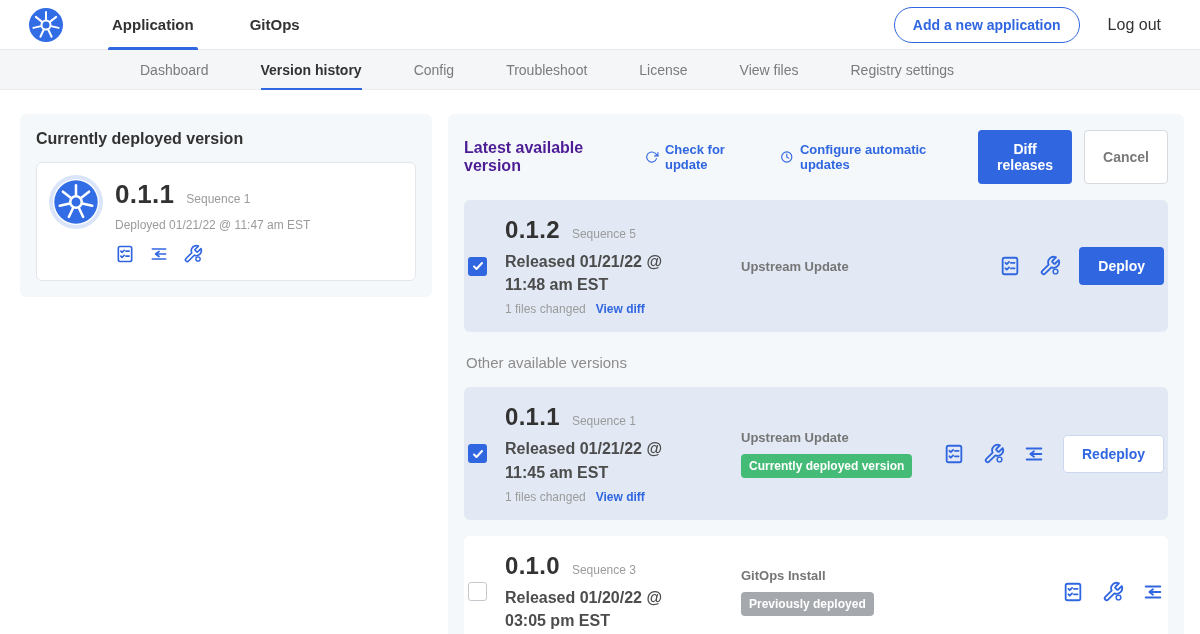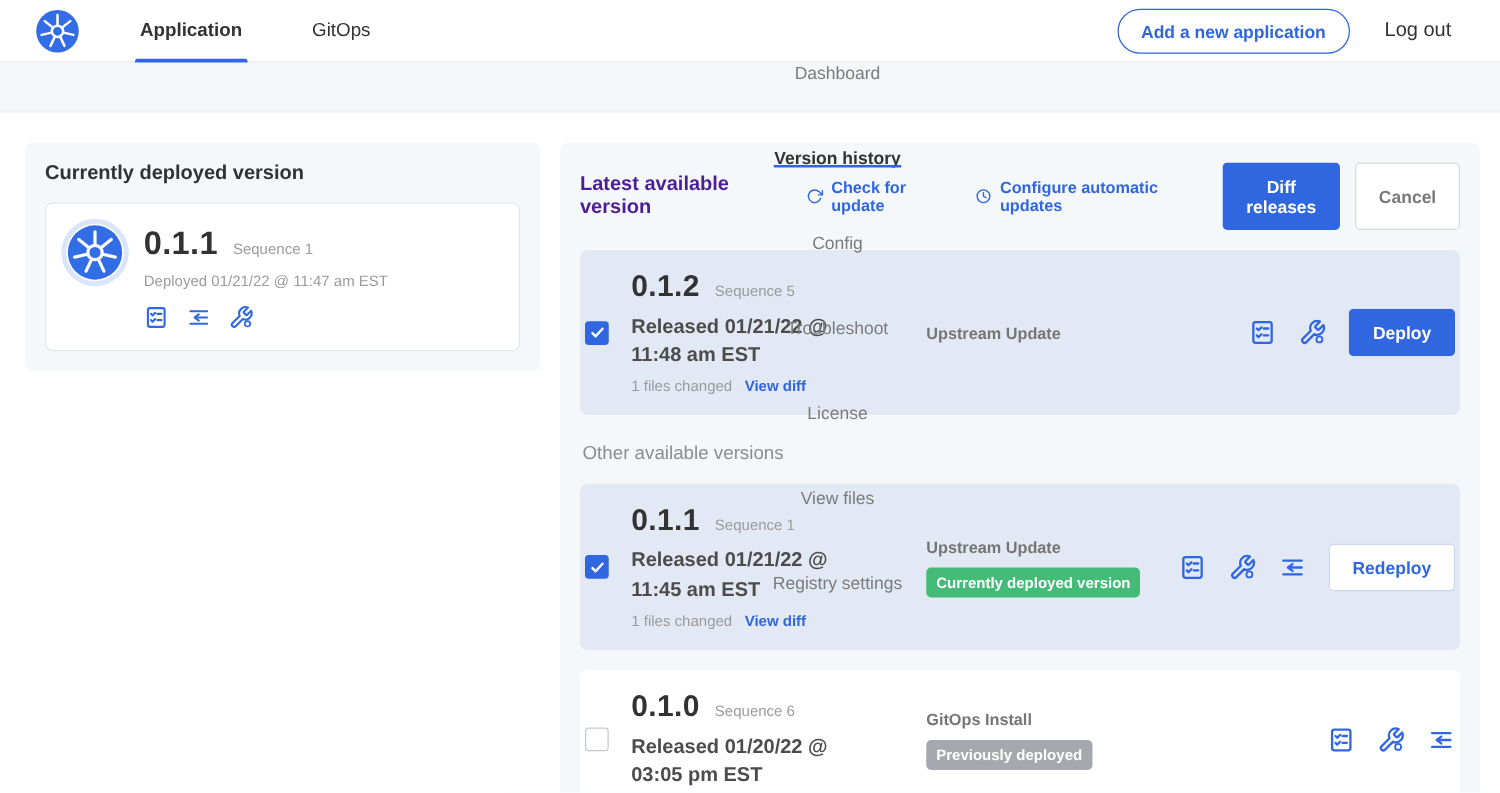--- a/index.html
+++ b/index.html
@@ -4,32 +4,32 @@
 <style>
   * { margin:0; padding:0; box-sizing:border-box; }
   html,body { width:1200px; height:634px; overflow:hidden; background:#fff;
     font-family:"Liberation Sans","DejaVu Sans",sans-serif; color:#323232; }
 
   
   .topnav { height:50px; display:flex; align-items:center; padding:0 39px 0 28px;
     border-bottom:1px solid #e8e8e8; background:#fff; position:relative; }
   .logo { width:36px; height:36px; margin-right:44px; flex-shrink:0; }
   .topnav-tab { position:relative; height:50px; display:flex; align-items:center;
-    padding:0 4px; margin-right:48px; font-size:15px; cursor:pointer; color:#323232; }
+    padding:0 4px; margin-right:48px; font-size:15px; cursor:pointer; color:#323232;font-weight:bold; }
   .topnav-tab.active { font-weight:700; }
   .topnav-tab.active::after { content:""; position:absolute; left:0; right:0; bottom:0;
     height:3px; background:#3066e0; border-radius:2px 2px 0 0; }
   .topnav-right { margin-left:auto; display:flex; align-items:center; gap:28px; }
   .pill-btn { border:1px solid #3066e0; color:#3066e0; background:#fff; font-weight:700;
     font-size:14px; padding:9px 18px; border-radius:20px; cursor:pointer; font-family:inherit; }
   .logout { font-size:16px; color:#323232; cursor:pointer; }
 
   
   .subnav { height:40px; background:#f5f6f8; display:flex; align-items:center;
-    padding-left:140px; gap:52px; border-bottom:1px solid #ebedf0;flex-direction:column; }
+    padding-left:140px; gap:52px; border-bottom:1px solid #ebedf0; }
   .subnav-item { position:relative; height:40px; display:flex; align-items:center;
     font-size:14px; color:#7b7b7b; cursor:pointer; }
   .subnav-item.active { color:#323232; font-weight:700; }
   .subnav-item.active::after { content:""; position:absolute; left:0; right:0; bottom:0;
     height:2px; background:#3066e0; }
 
   
   .main { display:flex; gap:16px; padding:24px 16px 0 20px; align-items:flex-start; }
   .panel { background:#f5f8fa; border-radius:6px; }
 
@@ -292,21 +292,21 @@
         </span>
         <button class="btn btn-outline">Redeploy</button>
       </div>
     </div>
 
     <div class="version-row plain">
       <div class="checkbox unchecked"></div>
       <div class="v-info">
         <div class="v-head">
           <span class="v-number">0.1.0</span>
-          <span class="v-seq">Sequence 6</span>
+          <span class="v-seq">Sequence 3</span>
         </div>
         <div class="v-released">Released 01/20/22 @ 03:05 pm EST</div>
       </div>
       <div class="v-source">
         <div>GitOps Install</div>
         <span class="badge gray">Previously deployed</span>
       </div>
       <div class="v-actions">
         <span class="icon-btn">
           <svg class="blue-icon" width="22" height="22" viewBox="0 0 24 24">

